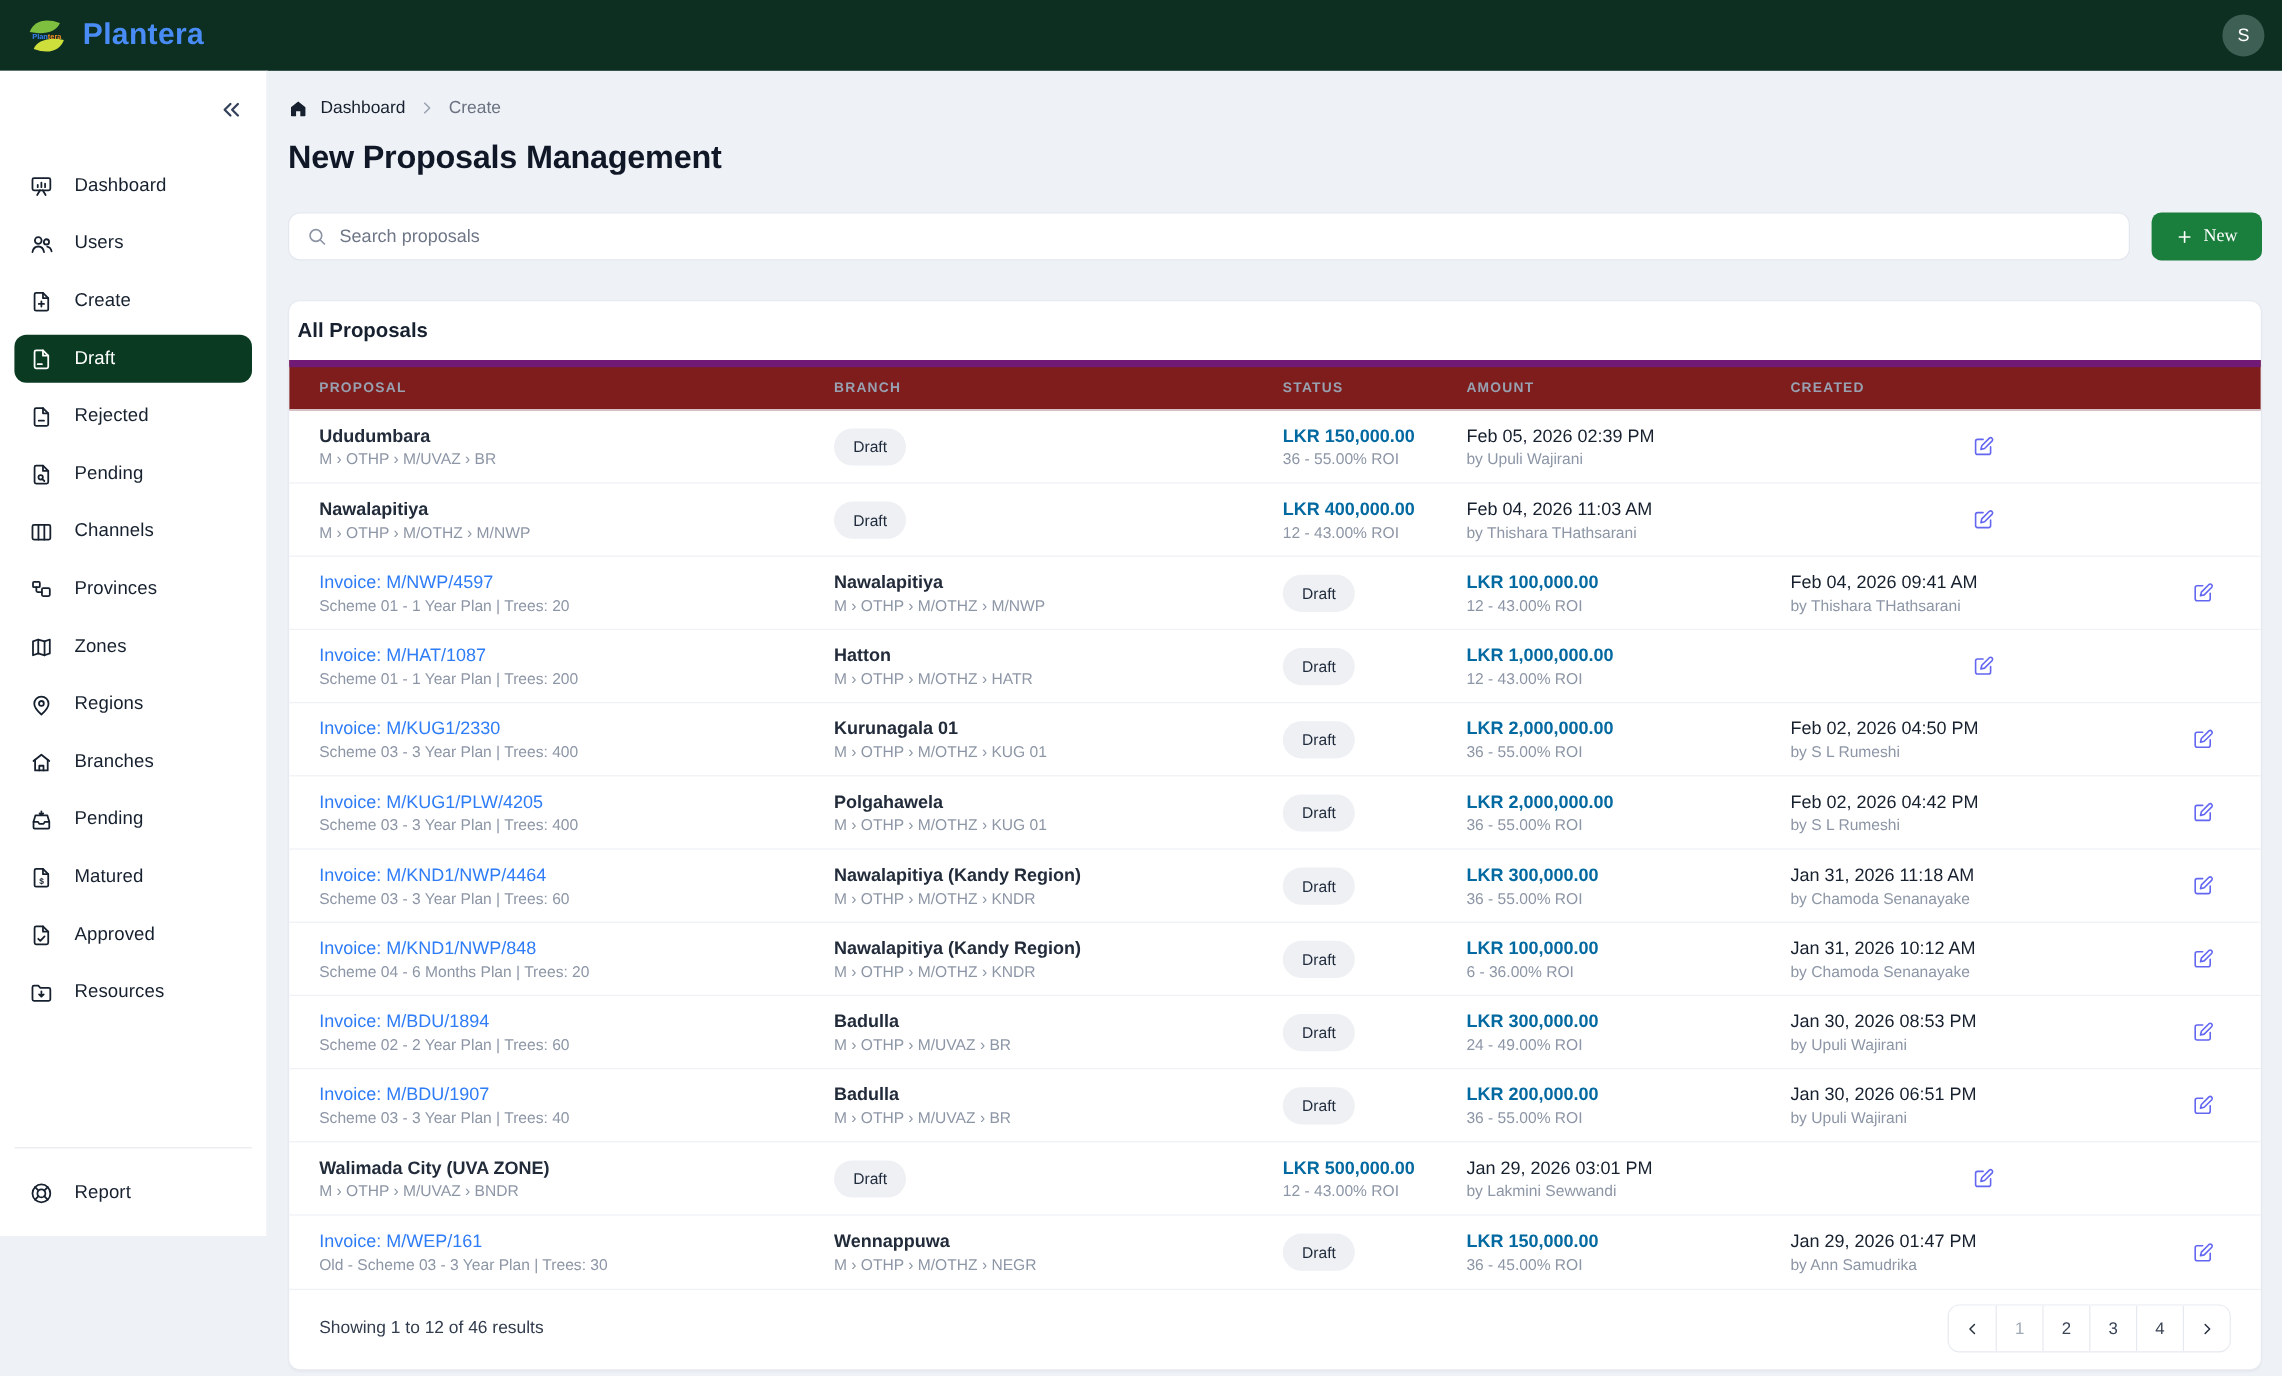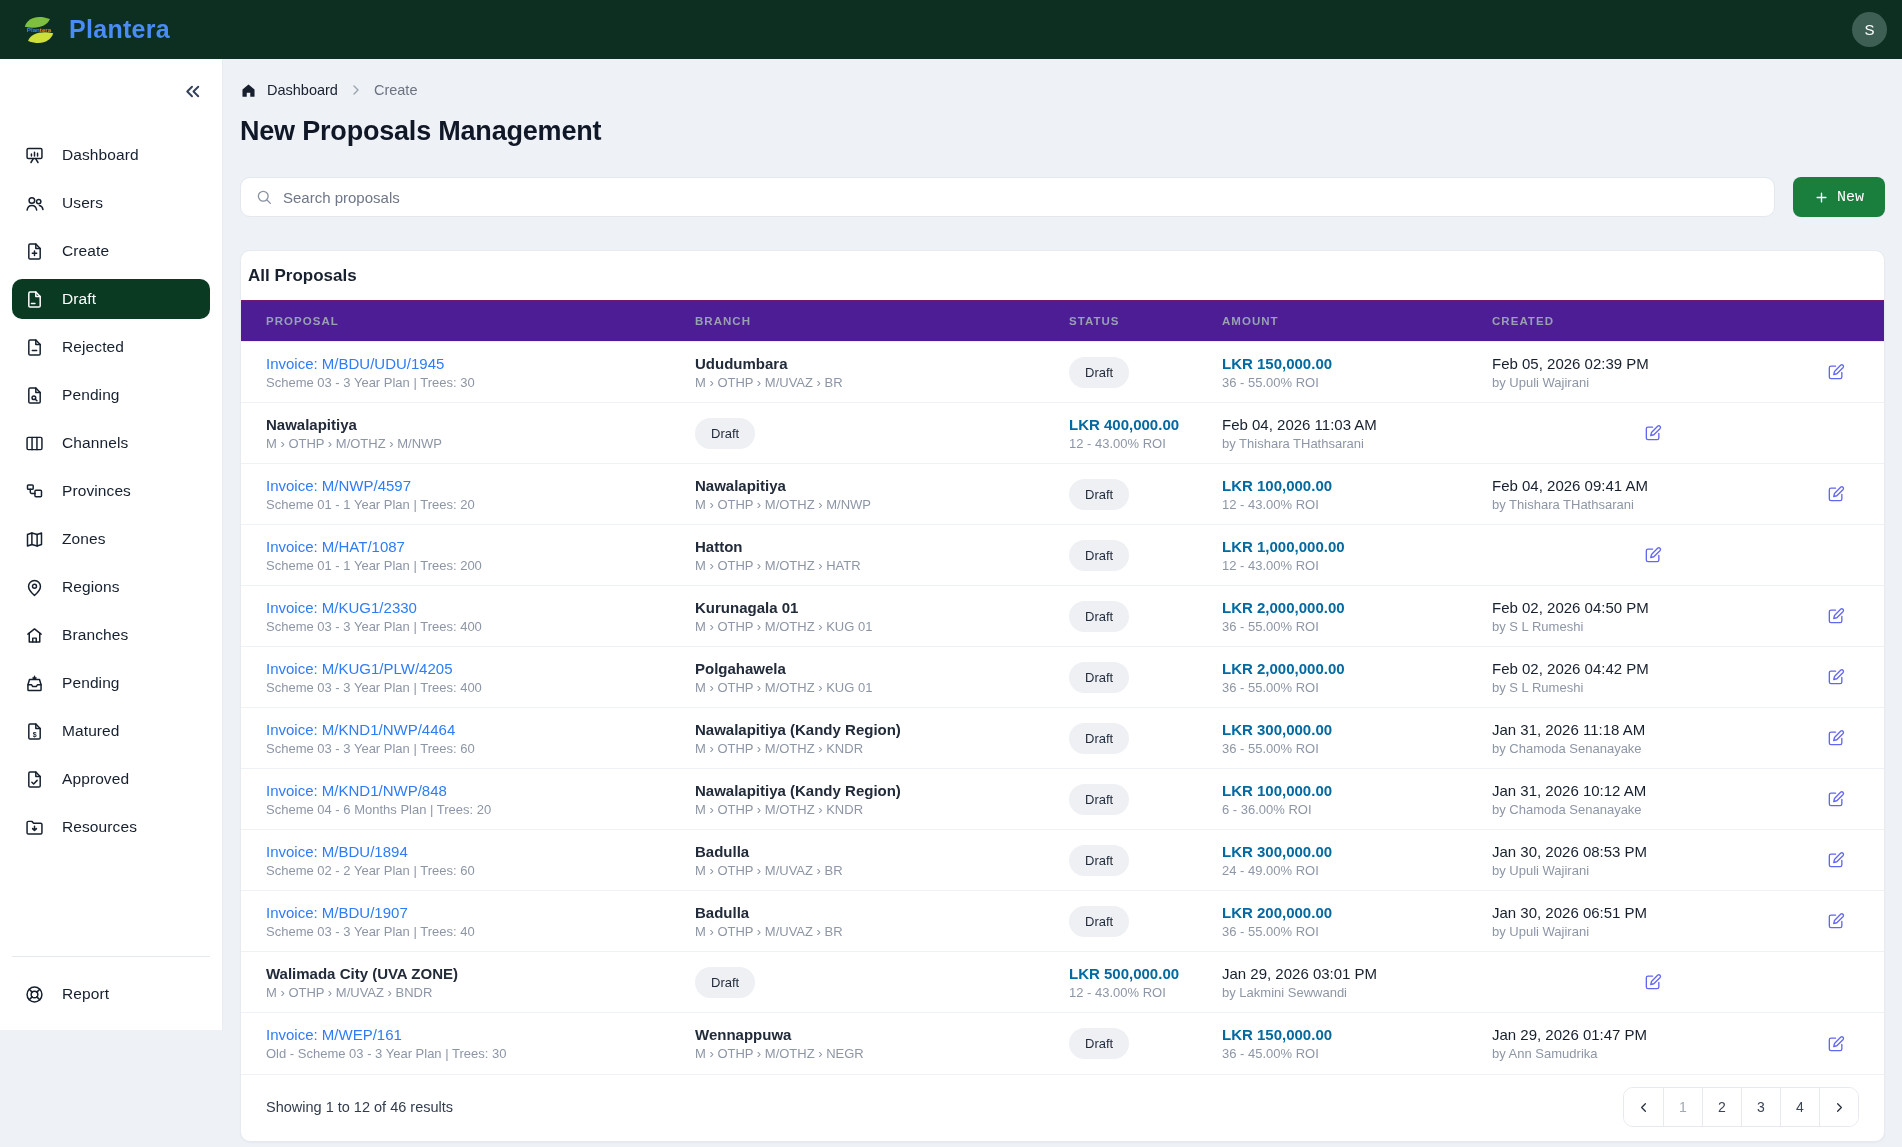--- a/index.html
+++ b/index.html
@@ -42,30 +42,30 @@
 
   .search-row { display:flex; align-items:flex-start; gap:18px; margin-bottom:33px; }
   .search-box { flex:1; height:40px; background:#fff; border:1px solid #e3e7ee; border-radius:10px;
     display:flex; align-items:center; padding:0 14px; gap:10px; }
   .search-box .icn { width:18px; height:18px; color:#8b94a3; flex:none; }
   .search-box input { border:none; outline:none; flex:1; font-size:15px; color:#17202e;
     font-family:"Liberation Sans", sans-serif; background:transparent; }
   .search-box input::placeholder { color:#6e7687; }
   .btn-new { height:40px; width:92px; border:none; border-radius:8px; background:var(--primary_green,#1a7f3d);
     color:#fff; font-size:15px; font-weight:500; display:flex; align-items:center; justify-content:center;
-    gap:8px; cursor:pointer; font-family:Liberation Mono, monospace; }
+    gap:8px; cursor:pointer; font-family:Liberation Serif, serif; }
   .btn-new .icn { width:15px; height:15px; stroke-width:2.2; }
 
   
   .card { background:#fff; border:1px solid #e7eaf0; border-radius:10px; overflow:hidden;
     box-shadow:0 1px 2px rgba(16,24,40,.04); }
   .card-title { font-size:17px; font-weight:700; color:#17202e; padding:15px 7px 14px; }
   .tgrid { display:grid; grid-template-columns:429px 374px 153px 270px 1fr 46px; align-items:center;
     padding:0 25px; }
-  .thead { height:42px; background:#4c1d95; border-top:1px solid #701a75; border-bottom:1px solid #e9ecf1; }
+  .thead { height:42px; background:#7f1d1d; border-top:6px solid #701a75; border-bottom:1px solid #e9ecf1; }
   .th { font-size:11.5px; font-weight:600; color:#98a1b0; letter-spacing:.09em; }
   .trow { height:61px; border-bottom:1px solid #eef1f5; }
   .trow:last-child { border-bottom:none; }
   .inv-link { font-size:15px; font-weight:500; color:var(--link_blue,#2e7cf6); text-decoration:none; cursor:pointer; display:inline-block; margin-bottom:3px; }
   .sub { font-size:13px; color:#8d96a6; }
   .bname { font-size:15px; font-weight:600; color:#222b3a; margin-bottom:3px; }
   .pill { display:inline-block; background:#eef0f3; color:#1f2a3c; font-size:13px; font-weight:500;
     padding:8px 16px; border-radius:999px; }
   .amt { font-size:15px; font-weight:700; color:#0369a1; margin-bottom:3px; }
   .cdate { font-size:15px; font-weight:500; color:#17202e; margin-bottom:3px; }
@@ -281,22 +281,20 @@
       <div class="tgrid thead">
         <span class="th">PROPOSAL</span>
         <span class="th">BRANCH</span>
         <span class="th">STATUS</span>
         <span class="th">AMOUNT</span>
         <span class="th">CREATED</span>
         <span></span>
       </div>
       <div id="rows">
           <div class="tgrid trow">
-            <div><a class="inv-link">Invoice: M/BDU/UDU/1945</a>
-       <div class="sub">Scheme 03 - 3 Year Plan | Trees: 30</div></div>
      <div>
               <div class="bname">Ududumbara</div>
        <div class="sub">M › OTHP › M/UVAZ › BR</div>
             </div>
      <div><span class="pill">Draft</span></div>
      <div>
               <div class="amt">LKR 150,000.00</div>
        <div class="sub">36 - 55.00% ROI</div>
             </div>
      <div>

